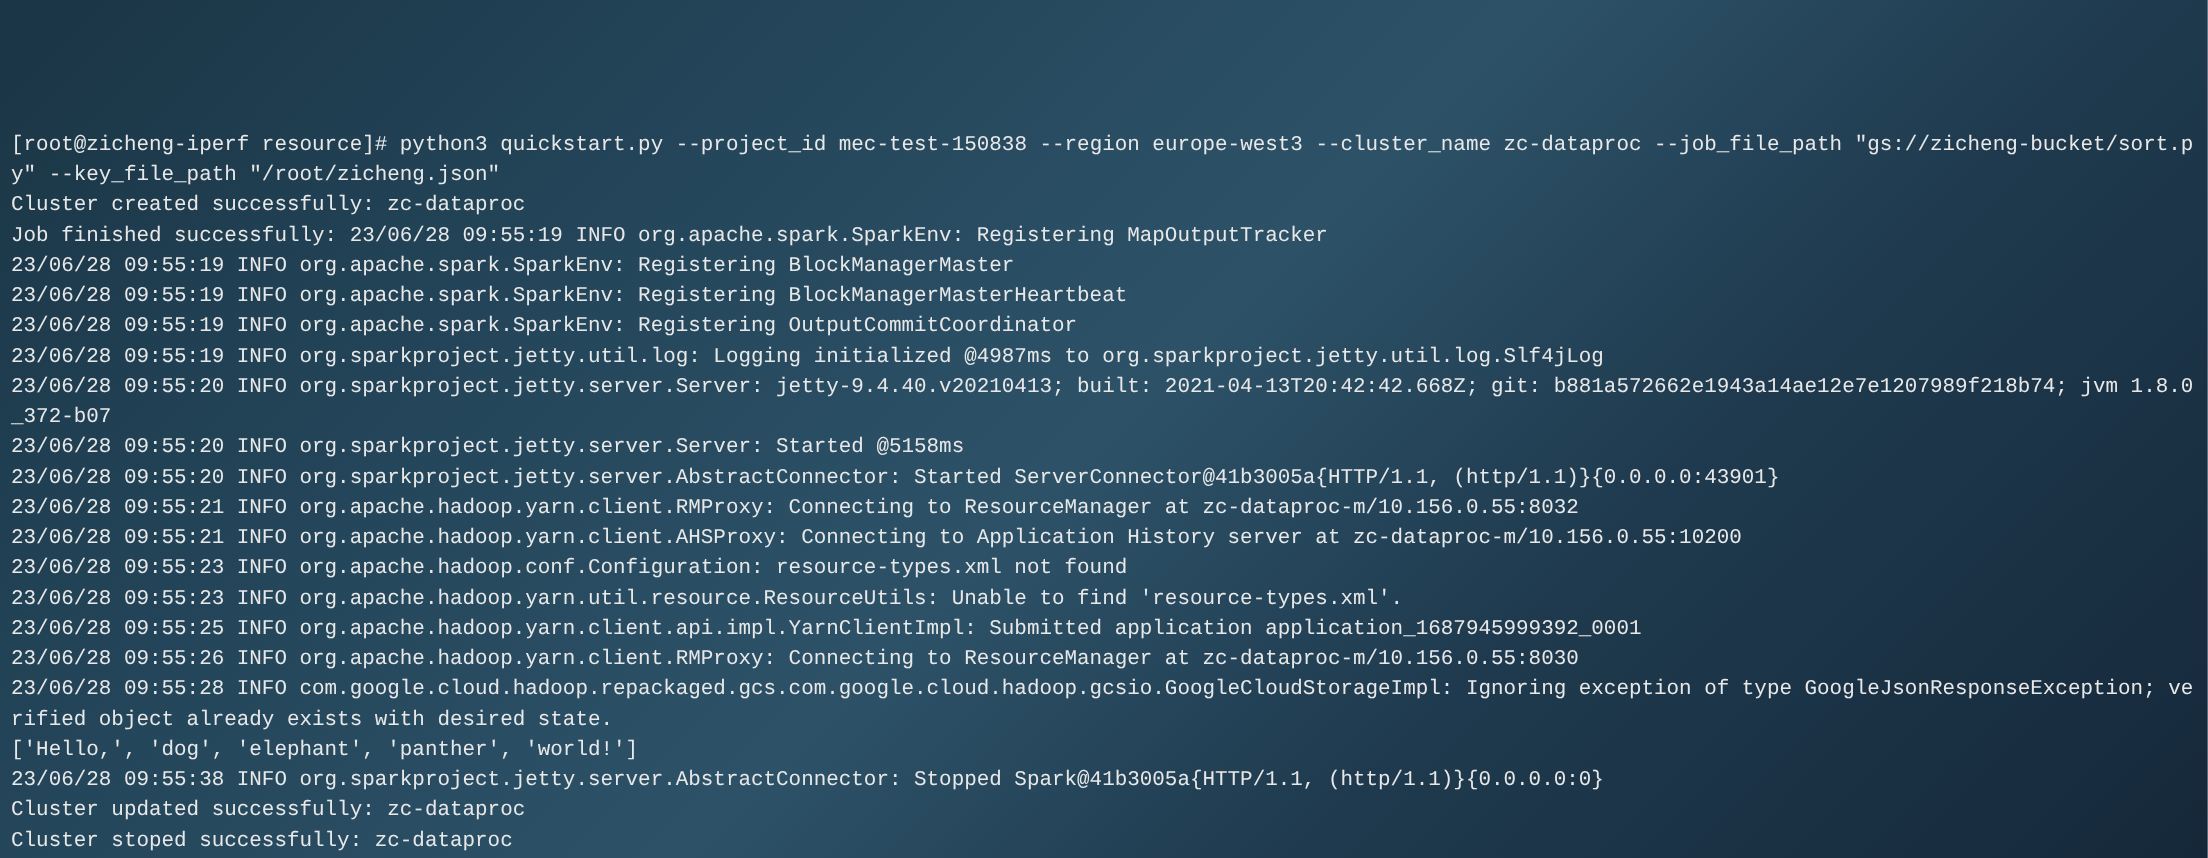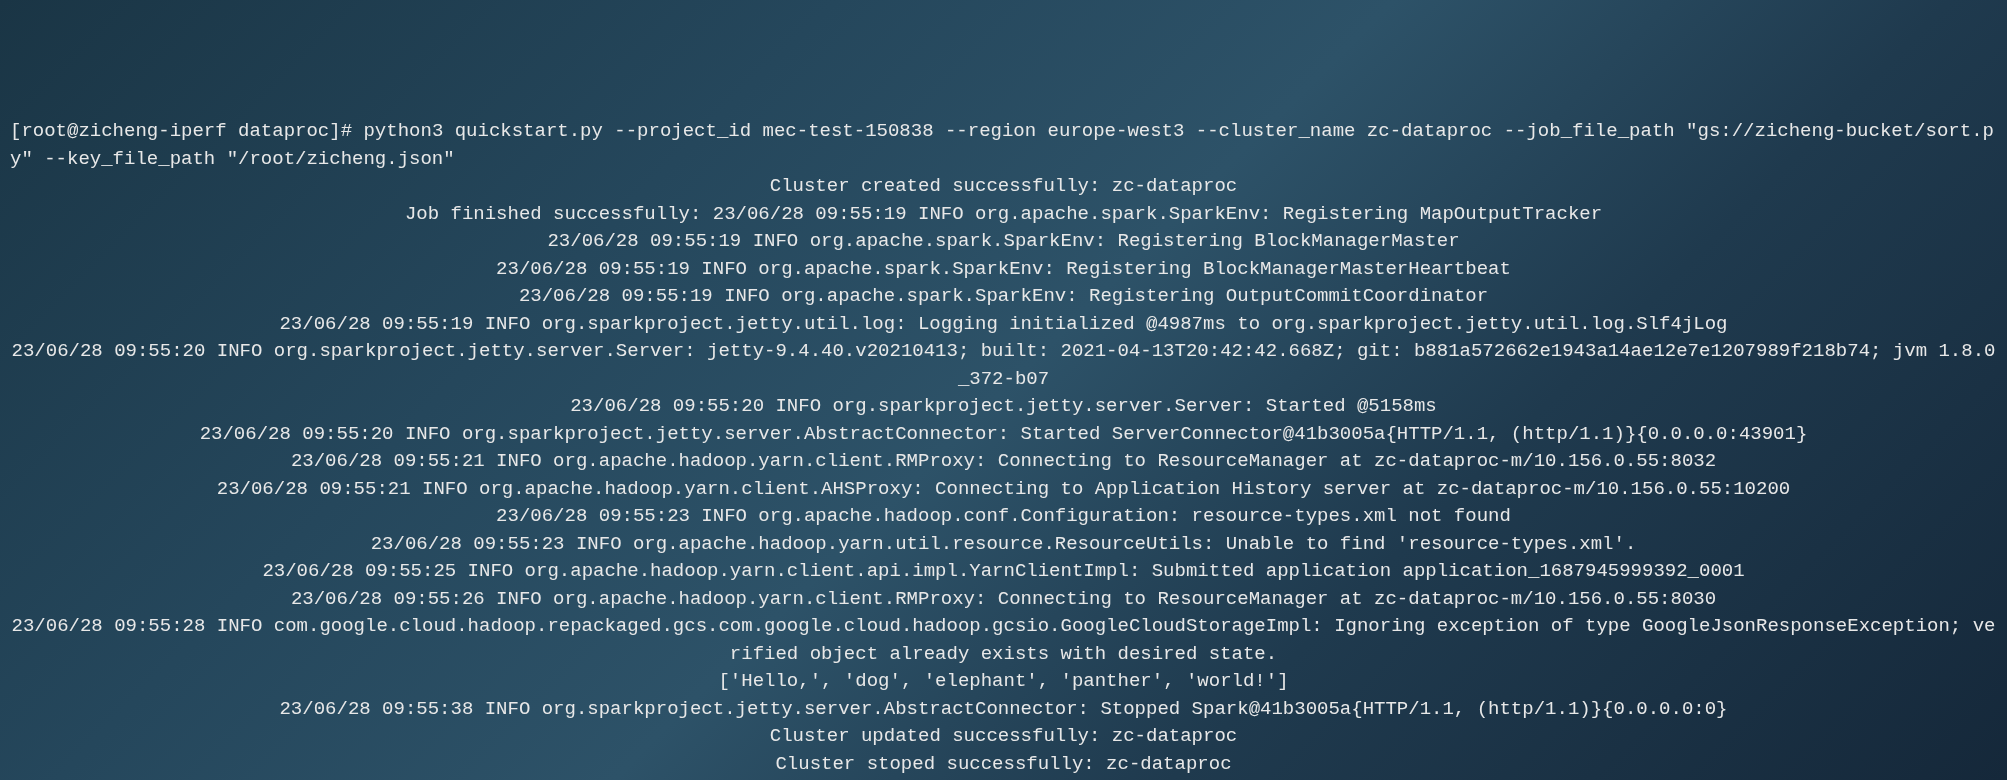--- a/index.html
+++ b/index.html
@@ -15,34 +15,33 @@
       font-size: 19px;
       line-height: 27.5px;
       color: #e8e8e8;
       padding: 8px 10px;
       overflow: hidden;
       white-space: pre-wrap;
       word-break: break-all;
     }
     .terminal-line {
       display: block;
-      text-align: center;
     }
     .prompt {
       color: #e8e8e8;
     }
     .command {
       color: #e8e8e8;
     }
     .output {
       color: #e8e8e8;
     }
   </style>
 </head>
 <body>
 
 
 
-<div class="terminal-content"><span class="prompt">[root@zicheng-iperf dataproc]# </span><span class="command">python3 quickstart.py --project_id mec-test-150838 --region europe-west3 --cluster_name zc-dataproc --job_file_path "gs://zicheng-bucket/sort.py" --key_file_path "/root/zicheng.json"</span>
+<div class="terminal-content"><span class="prompt">[root@zicheng-iperf resource]# </span><span class="command">python3 quickstart.py --project_id mec-test-150838 --region europe-west3 --cluster_name zc-dataproc --job_file_path "gs://zicheng-bucket/sort.py" --key_file_path "/root/zicheng.json"</span>
 <span class="output terminal-line">Cluster created successfully: zc-dataproc</span><span class="output terminal-line">Job finished successfully: 23/06/28 09:55:19 INFO org.apache.spark.SparkEnv: Registering MapOutputTracker</span><span class="output terminal-line">23/06/28 09:55:19 INFO org.apache.spark.SparkEnv: Registering BlockManagerMaster</span><span class="output terminal-line">23/06/28 09:55:19 INFO org.apache.spark.SparkEnv: Registering BlockManagerMasterHeartbeat</span><span class="output terminal-line">23/06/28 09:55:19 INFO org.apache.spark.SparkEnv: Registering OutputCommitCoordinator</span><span class="output terminal-line">23/06/28 09:55:19 INFO org.sparkproject.jetty.util.log: Logging initialized @4987ms to org.sparkproject.jetty.util.log.Slf4jLog</span><span class="output terminal-line">23/06/28 09:55:20 INFO org.sparkproject.jetty.server.Server: jetty-9.4.40.v20210413; built: 2021-04-13T20:42:42.668Z; git: b881a572662e1943a14ae12e7e1207989f218b74; jvm 1.8.0_372-b07</span><span class="output terminal-line">23/06/28 09:55:20 INFO org.sparkproject.jetty.server.Server: Started @5158ms</span><span class="output terminal-line">23/06/28 09:55:20 INFO org.sparkproject.jetty.server.AbstractConnector: Started ServerConnector@41b3005a{HTTP/1.1, (http/1.1)}{0.0.0.0:43901}</span><span class="output terminal-line">23/06/28 09:55:21 INFO org.apache.hadoop.yarn.client.RMProxy: Connecting to ResourceManager at zc-dataproc-m/10.156.0.55:8032</span><span class="output terminal-line">23/06/28 09:55:21 INFO org.apache.hadoop.yarn.client.AHSProxy: Connecting to Application History server at zc-dataproc-m/10.156.0.55:10200</span><span class="output terminal-line">23/06/28 09:55:23 INFO org.apache.hadoop.conf.Configuration: resource-types.xml not found</span><span class="output terminal-line">23/06/28 09:55:23 INFO org.apache.hadoop.yarn.util.resource.ResourceUtils: Unable to find 'resource-types.xml'.</span><span class="output terminal-line">23/06/28 09:55:25 INFO org.apache.hadoop.yarn.client.api.impl.YarnClientImpl: Submitted application application_1687945999392_0001</span><span class="output terminal-line">23/06/28 09:55:26 INFO org.apache.hadoop.yarn.client.RMProxy: Connecting to ResourceManager at zc-dataproc-m/10.156.0.55:8030</span><span class="output terminal-line">23/06/28 09:55:28 INFO com.google.cloud.hadoop.repackaged.gcs.com.google.cloud.hadoop.gcsio.GoogleCloudStorageImpl: Ignoring exception of type GoogleJsonResponseException; verified object already exists with desired state.</span><span class="output terminal-line">['Hello,', 'dog', 'elephant', 'panther', 'world!']</span><span class="output terminal-line">23/06/28 09:55:38 INFO org.sparkproject.jetty.server.AbstractConnector: Stopped Spark@41b3005a{HTTP/1.1, (http/1.1)}{0.0.0.0:0}</span><span class="output terminal-line"></span><span class="output terminal-line">Cluster updated successfully: zc-dataproc</span><span class="output terminal-line">Cluster stoped successfully: zc-dataproc</span></div>
 
 
 
 
 </body></html>

